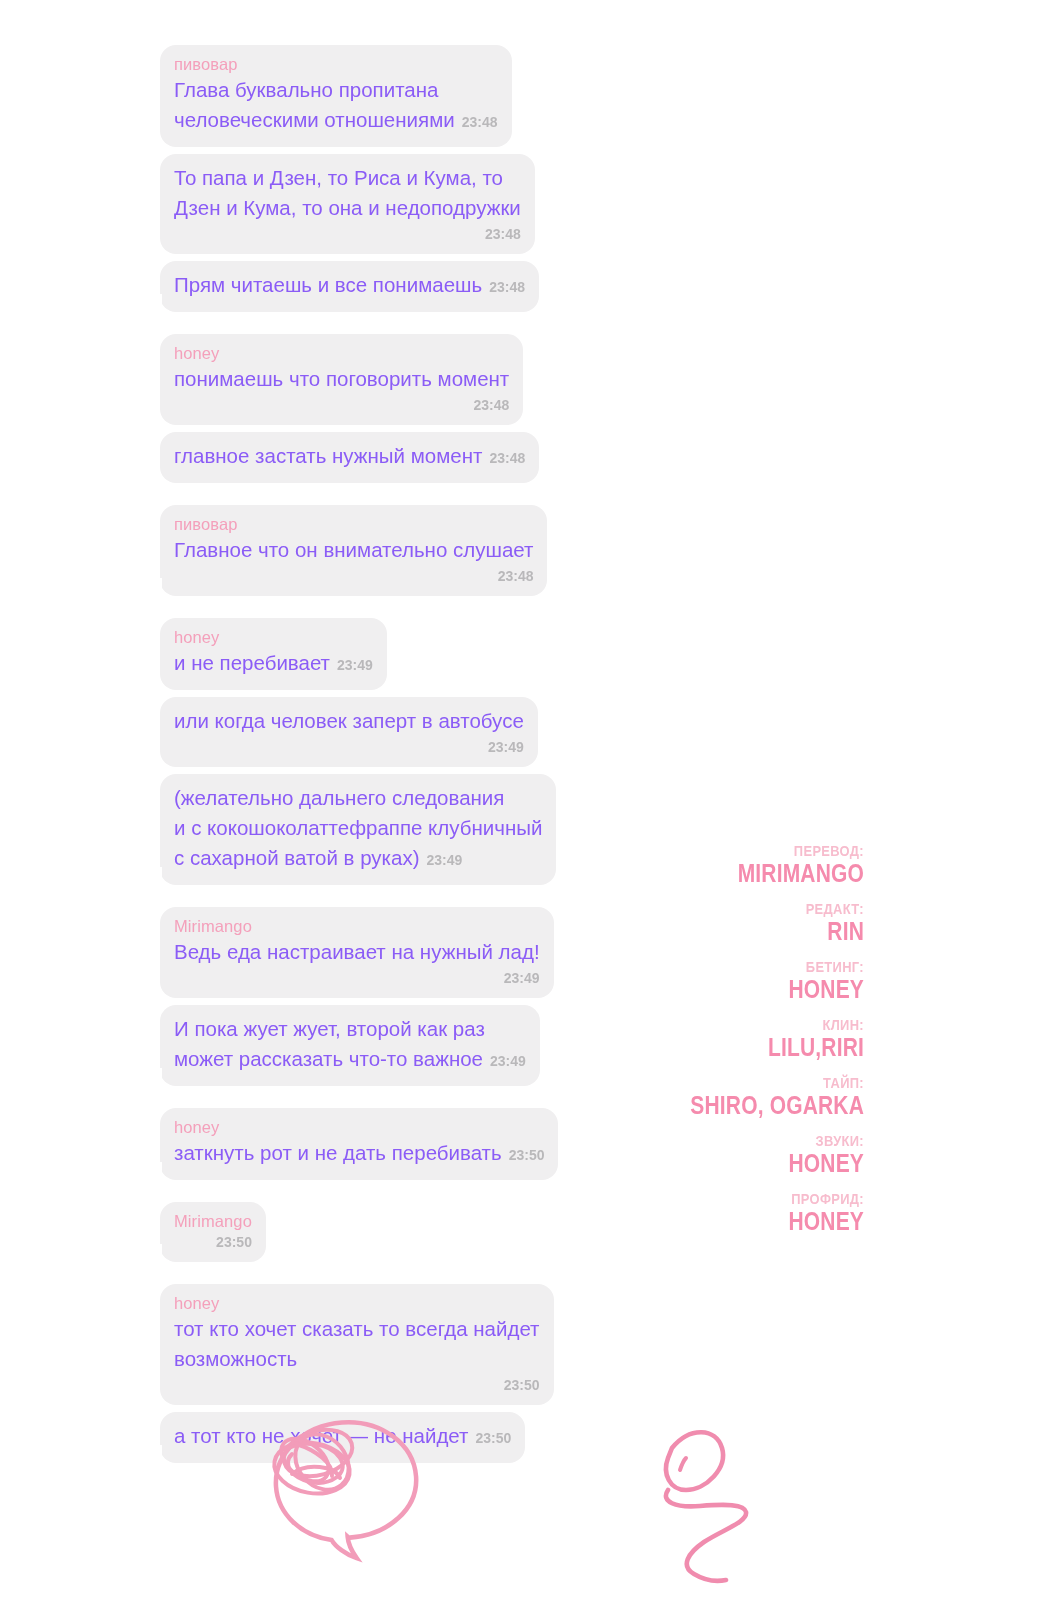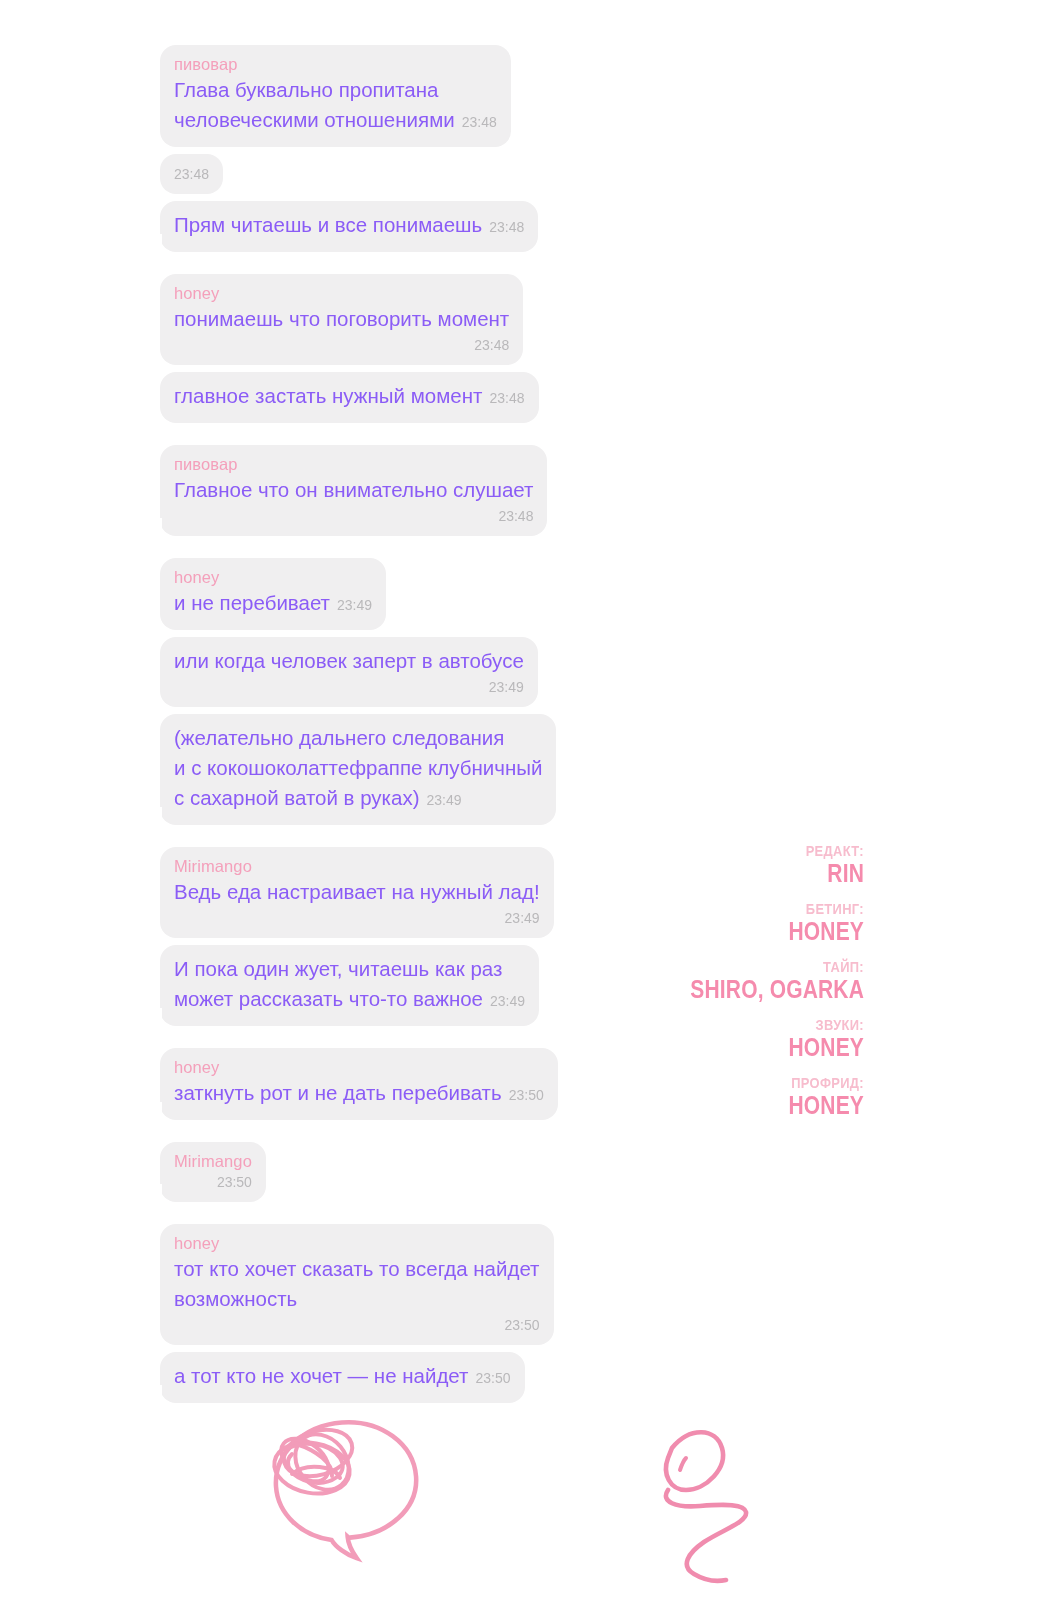--- a/index.html
+++ b/index.html
@@ -86,21 +86,21 @@
     font-weight: 400;
     white-space: pre-wrap;
     vertical-align: baseline;
   }
 
   .time {
     display: inline;
     color: #b9b8ba;
     font-size: 14px;
     line-height: 30px;
-    font-weight: 400;
+    font-weight: 700;
     margin-left: 7px;
     white-space: nowrap;
     vertical-align: baseline;
   }
   
   .time.wrapline {
     display: block;
     text-align: right;
     margin-left: 0;
     line-height: 20px;
@@ -156,21 +156,22 @@
 <body>
 
 <div id="chat">
     <div class="msg-group">
       <div class="bubble">
         <span class="sender">пивовар</span>
         <div class="body-wrap"><span class="text">Глава буквально пропитана
 человеческими отношениями</span><span class="time">23:48</span></div>
       </div>
       <div class="bubble">
-        <div class="body-wrap"><span class="time wrapline">23:48</span></div>
+        <div class="body-wrap"><span class="text">То папа и Дзен, то Риса и Кума, то
+Дзен и Кума, то она и недоподружки</span><span class="time wrapline">23:48</span></div>
       </div>
       <div class="bubble tail">
         <div class="body-wrap"><span class="text">Прям читаешь и все понимаешь</span><span class="time">23:48</span></div>
       </div>
     </div>
     <div class="msg-group">
       <div class="bubble">
         <span class="sender">honey</span>
         <div class="body-wrap"><span class="text">понимаешь что поговорить момент</span><span class="time wrapline">23:48</span></div>
       </div>
@@ -197,21 +198,21 @@
 и с кокошоколаттефраппе клубничный
 с сахарной ватой в руках)</span><span class="time">23:49</span></div>
       </div>
     </div>
     <div class="msg-group">
       <div class="bubble">
         <span class="sender">Mirimango</span>
         <div class="body-wrap"><span class="text">Ведь еда настраивает на нужный лад!</span><span class="time wrapline">23:49</span></div>
       </div>
       <div class="bubble tail">
-        <div class="body-wrap"><span class="text">И пока один жует, читаешь как раз
+        <div class="body-wrap"><span class="text">И пока жует жует, второй как раз
 может рассказать что-то важное</span><span class="time">23:49</span></div>
       </div>
     </div>
     <div class="msg-group">
       <div class="bubble tail">
         <span class="sender">honey</span>
         <div class="body-wrap"><span class="text">заткнуть рот и не дать перебивать</span><span class="time">23:50</span></div>
       </div>
     </div>
     <div class="msg-group">
@@ -227,26 +228,34 @@
 возможность</span><span class="time wrapline">23:50</span></div>
       </div>
       <div class="bubble tail">
         <div class="body-wrap"><span class="text">а тот кто не хочет — не найдет</span><span class="time">23:50</span></div>
       </div>
     </div>
   </div>
 
 <div id="credits">
     <div class="credit">
+      <span class="credit-label">ПЕРЕВОД:</span>
+      <span class="credit-name">MIRIMANGO</span>
+    </div>
+    <div class="credit">
       <span class="credit-label">РЕДАКТ:</span>
       <span class="credit-name">RIN</span>
     </div>
     <div class="credit">
       <span class="credit-label">БЕТИНГ:</span>
       <span class="credit-name">HONEY</span>
+    </div>
+    <div class="credit">
+      <span class="credit-label">КЛИН:</span>
+      <span class="credit-name">LILU,RIRI</span>
     </div>
     <div class="credit">
       <span class="credit-label">ТАЙП:</span>
       <span class="credit-name">SHIRO, OGARKA</span>
     </div>
     <div class="credit">
       <span class="credit-label">ЗВУКИ:</span>
       <span class="credit-name">HONEY</span>
     </div>
     <div class="credit">

